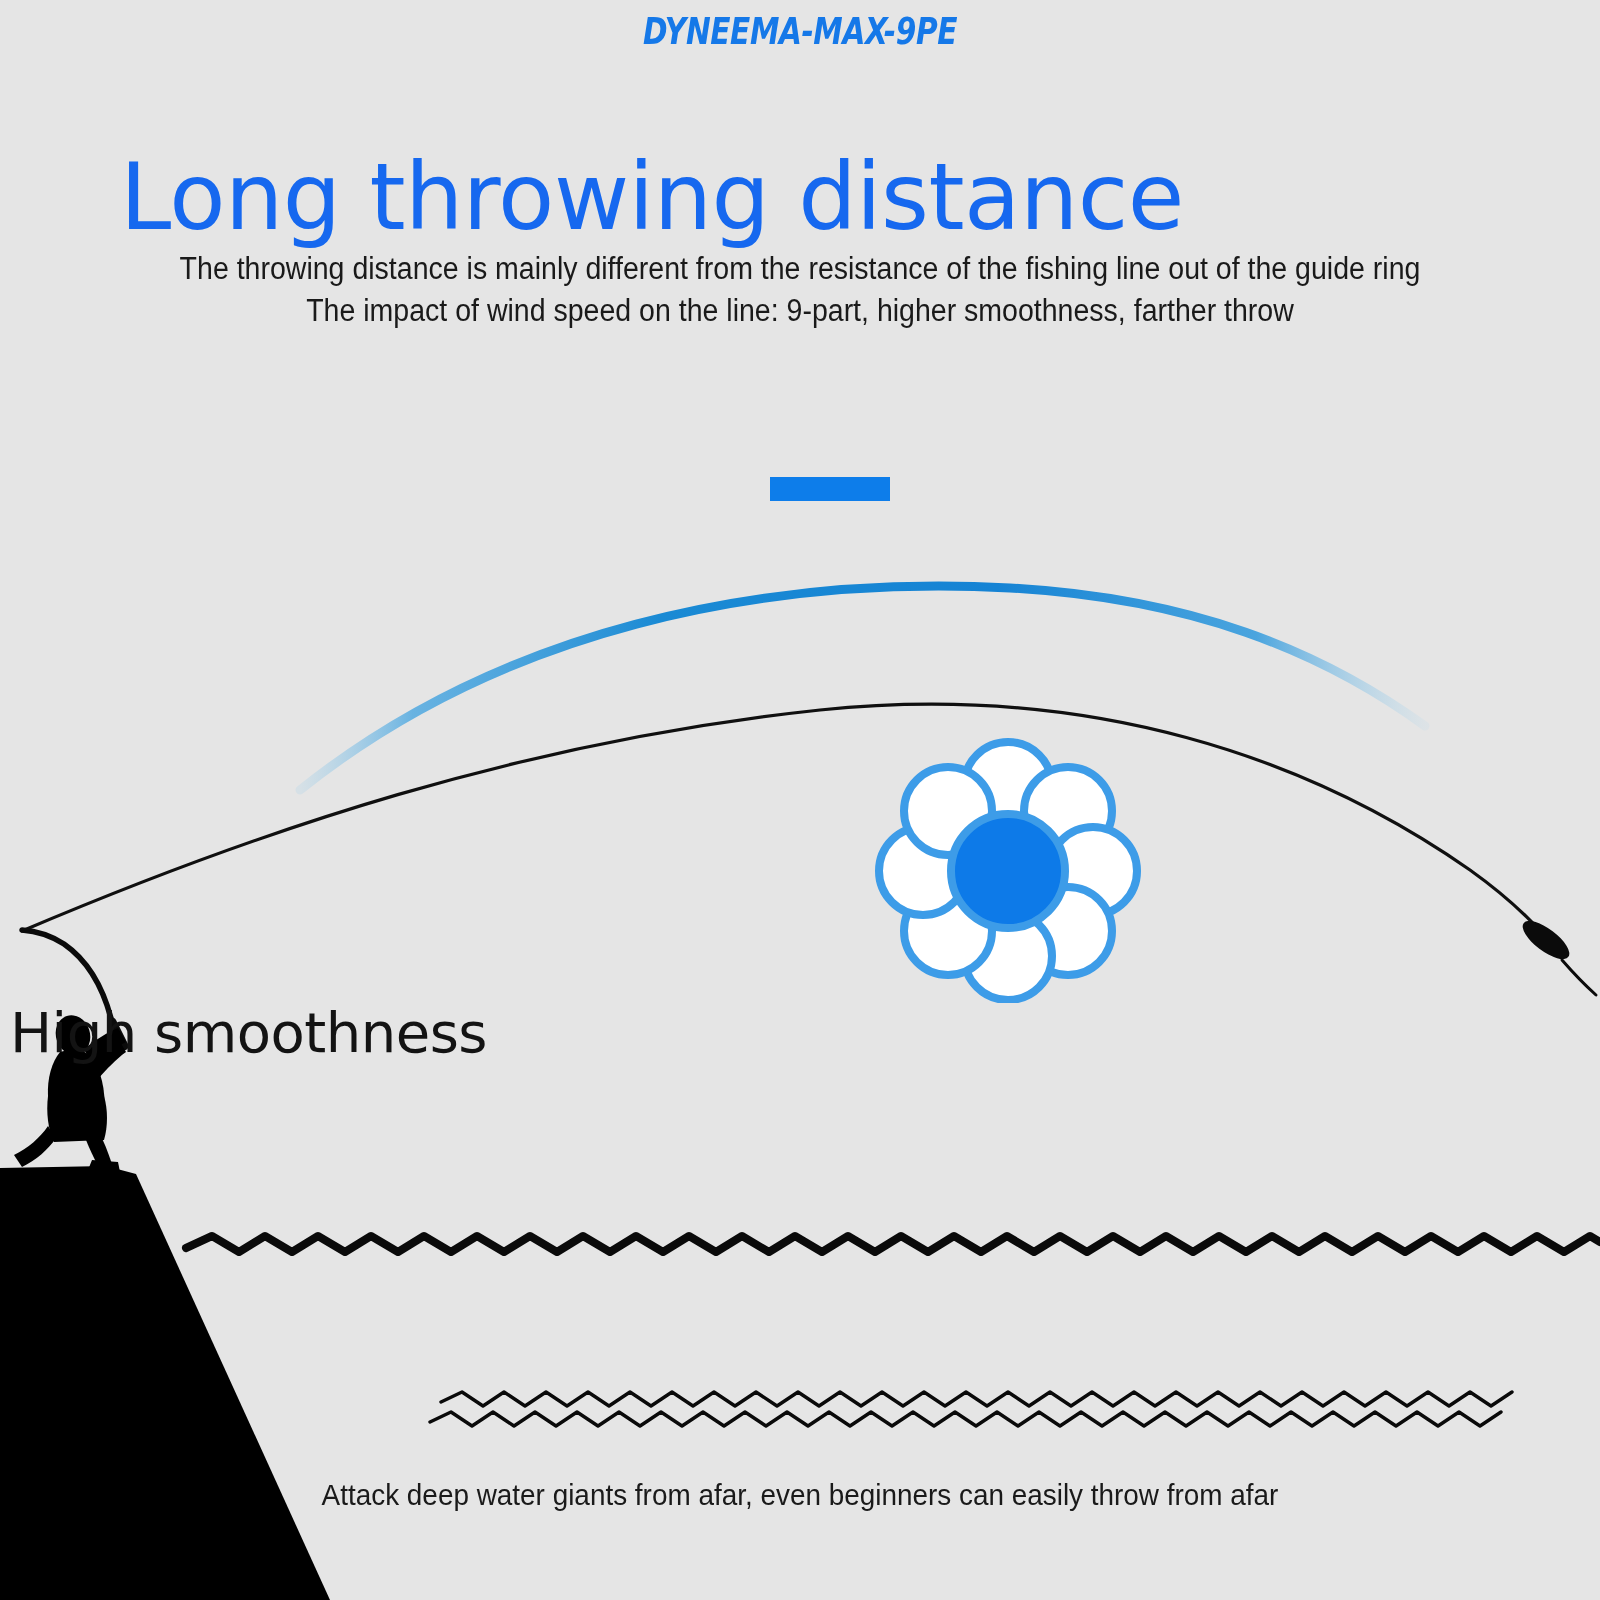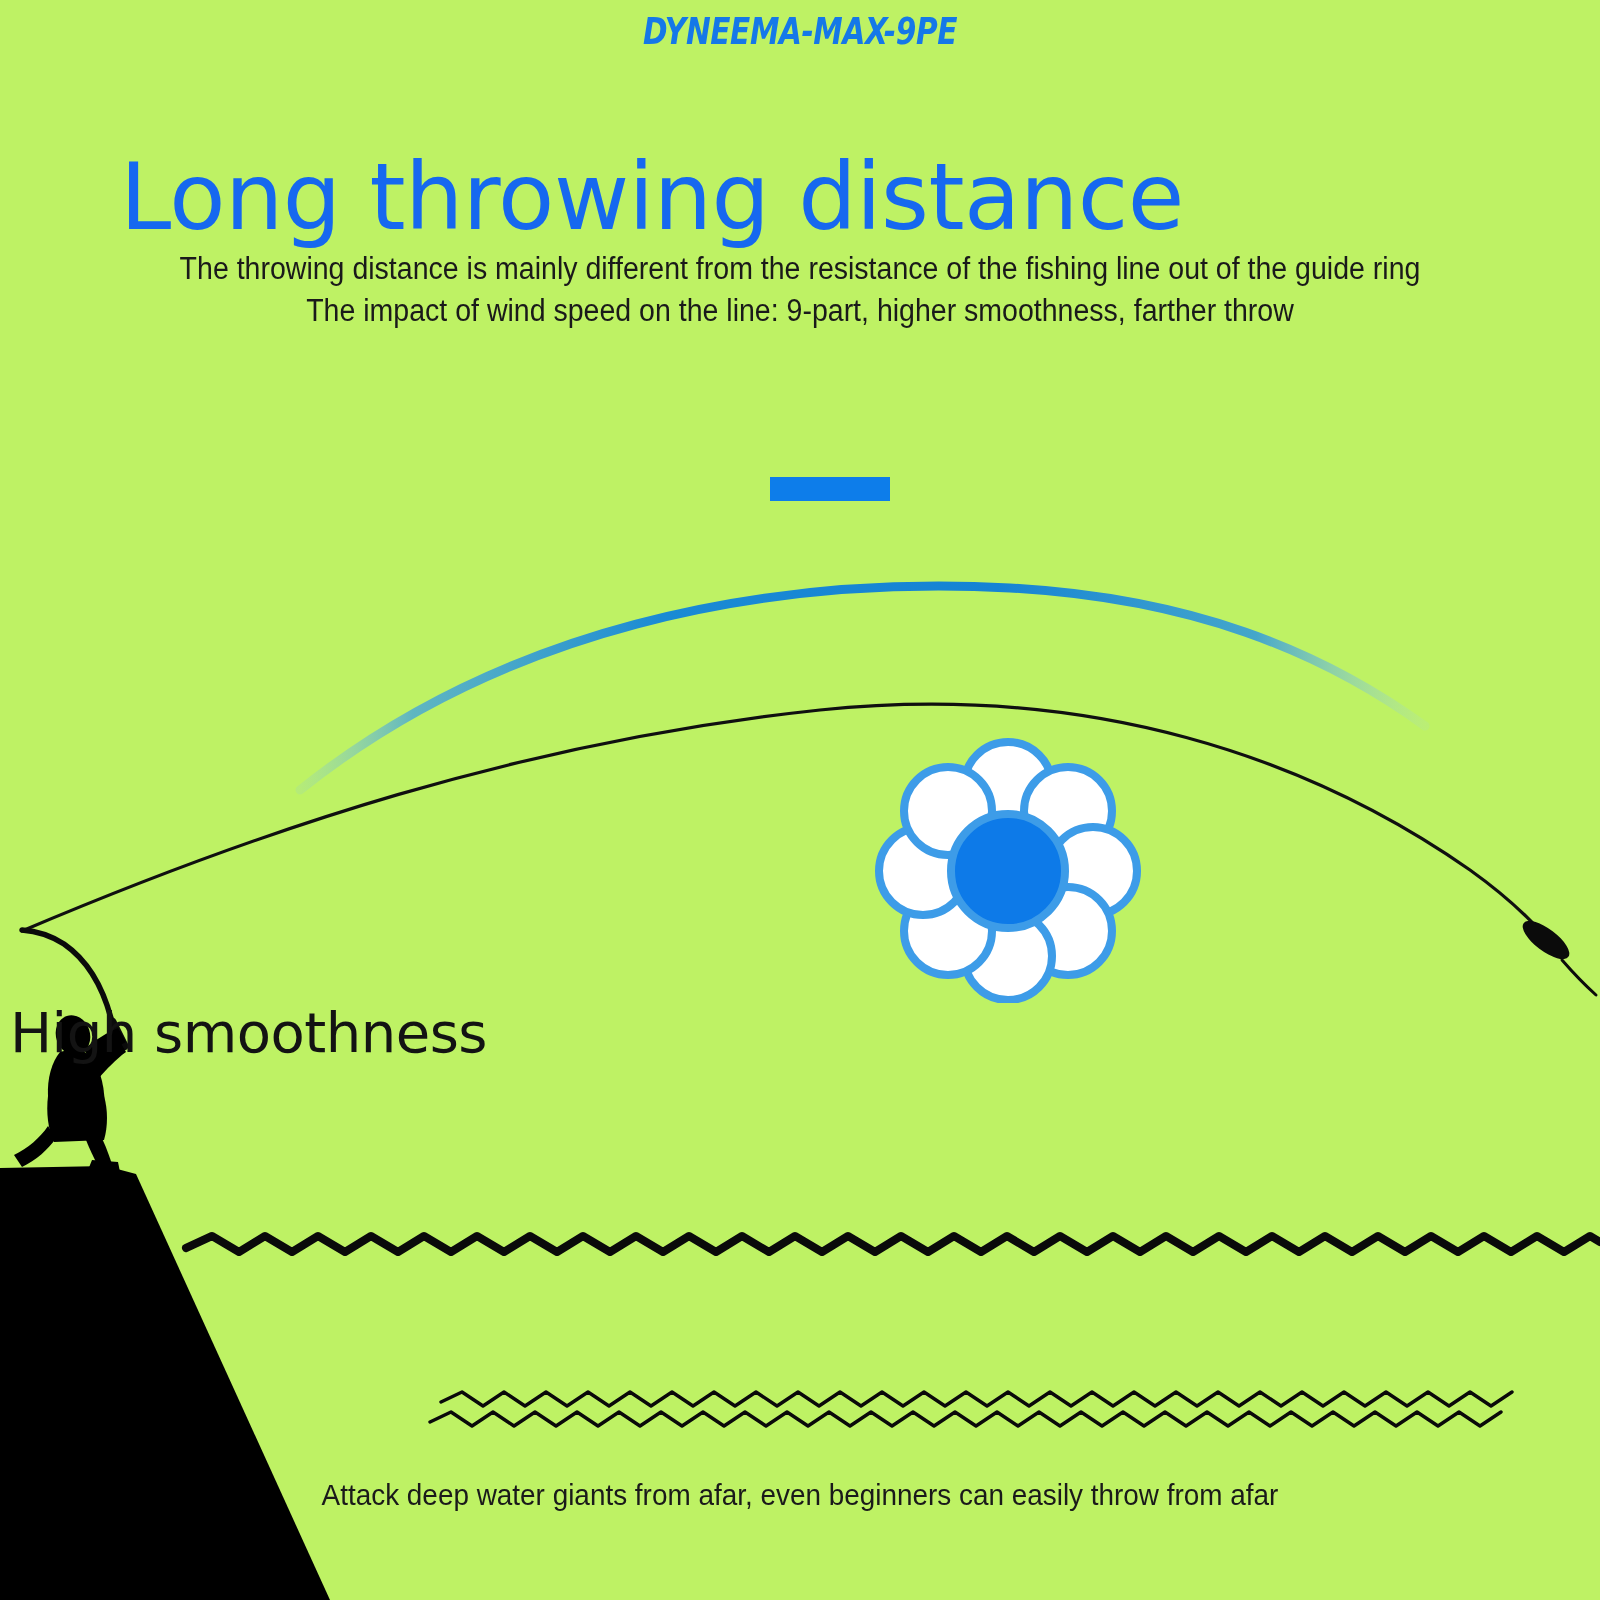--- a/index.html
+++ b/index.html
@@ -8,21 +8,21 @@
     padding: 0;
     background: #ffffff;
   }
   body {
     font-family: "Liberation Sans", sans-serif;
   }
   #page {
     position: relative;
     width: 1600px;
     height: 1600px;
-    background: #bef264;
+    background: #e5e5e5;
     overflow: hidden;
   }
 
   
   .brand-name {
     position: absolute;
     top: 10px;
     left: 0;
     width: 1600px;
     text-align: center;

